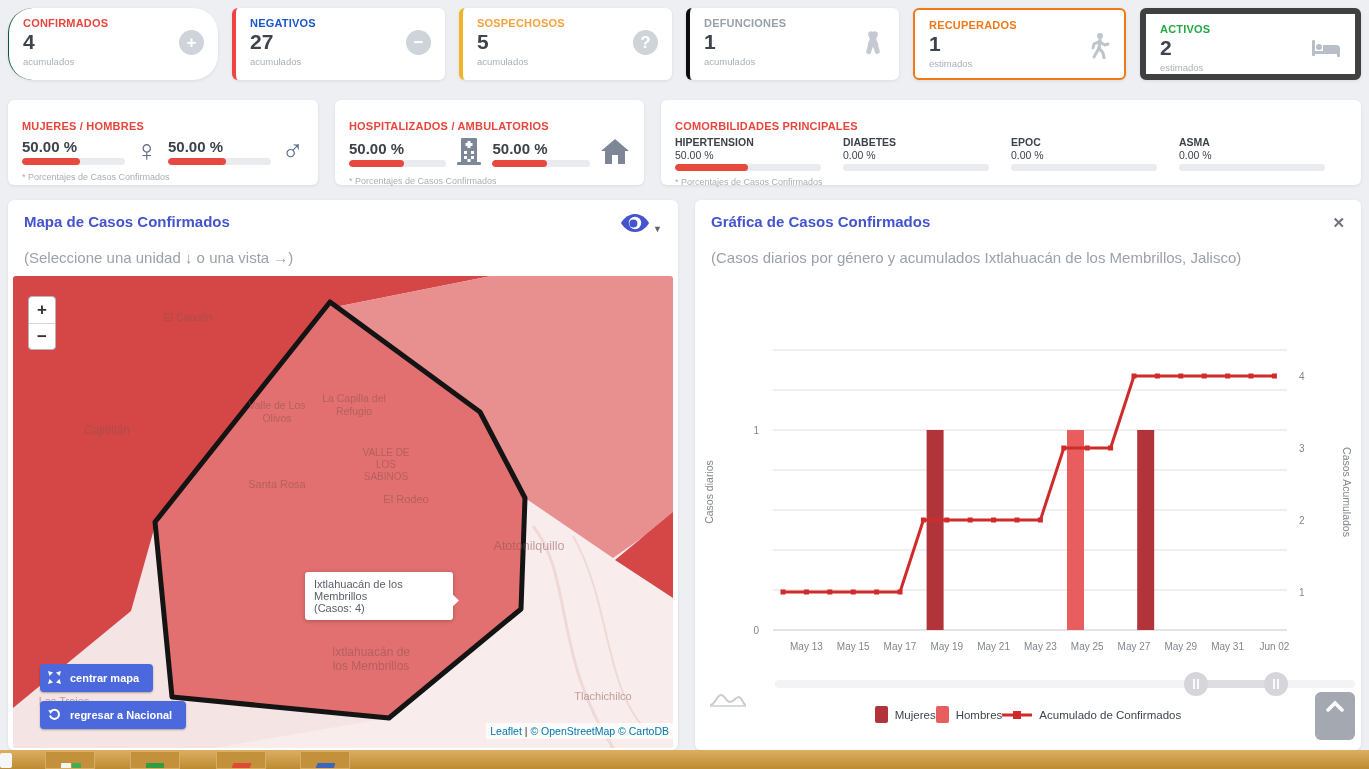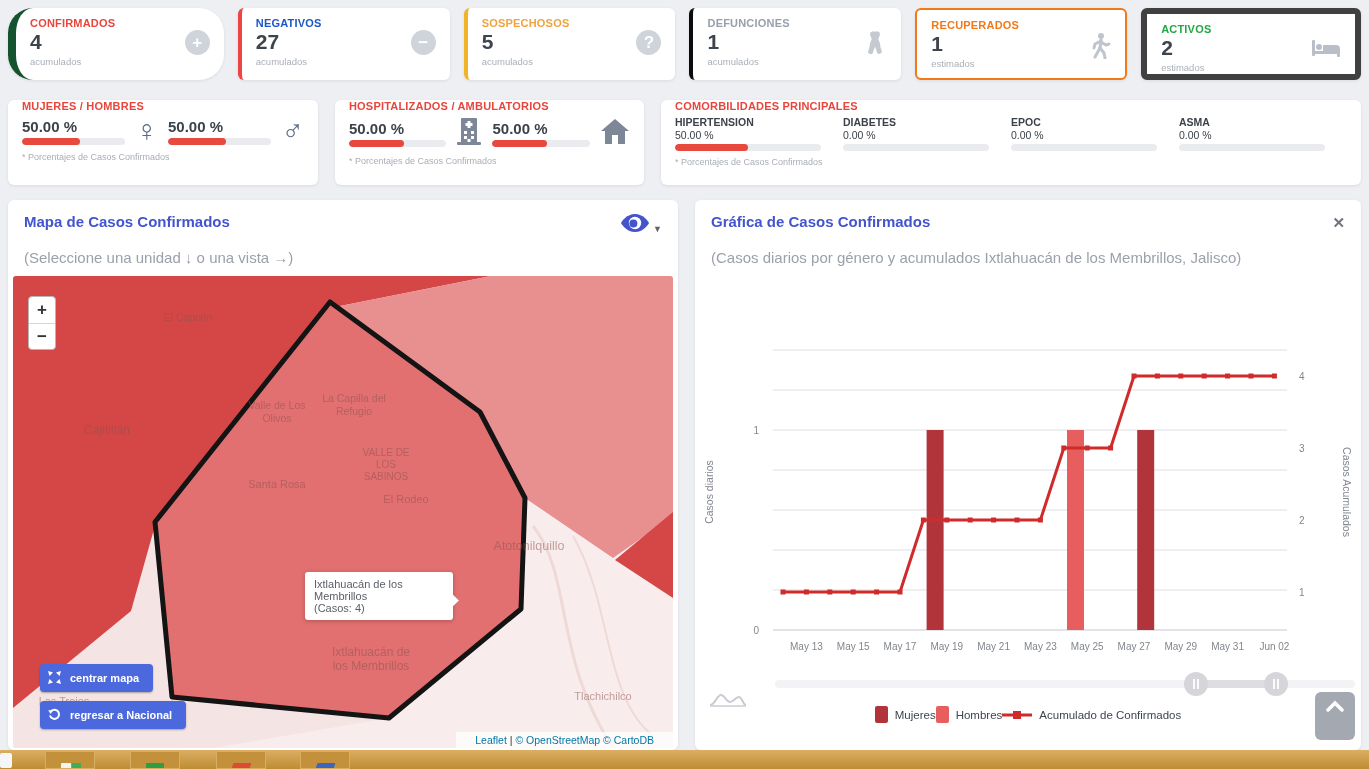--- a/index.html
+++ b/index.html
@@ -8,32 +8,32 @@
 
   .card { background:#fff; border-radius:6px; box-shadow:0 1px 3px rgba(40,50,70,.10); position:relative; }
 
   
   .row1 { position:absolute; left:8px; top:8px; width:1353px; display:flex; gap:14px; }
   .stat { flex:1; height:72px; padding:9px 12px 8px 14px; }
   .stat .t { font-size:11px; font-weight:bold; letter-spacing:.2px; }
   .stat .v { font-size:21px; color:#3e444c; font-weight:bold; margin-top:1px; }
   .stat .s { font-size:9.5px; color:#aab0b8; margin-top:2px; }
   .stat .ic { position:absolute; right:14px; top:22px; }
-  .bl-red   { border-left:8px solid #14532d;border-radius:25px; }
+  .bl-red   { border-left:1px solid #14532d;border-radius:25px; }
   .bl-blue  { border-left:4px solid #ef4444; }
   .bl-yel   { border-left:4px solid #f0b429; }
   .bl-blk   { border-left:4px solid #0c0c0c; }
   .bf-org   { border:2px solid #f27918; }
   .bf-grn   { border:6px solid #404040; }
   .circ { width:25px; height:25px; border-radius:50%; background:#cfd4db; color:#fff;
           font-size:17px; font-weight:bold; display:flex; align-items:center; justify-content:center; }
 
   
   .row2 { position:absolute; left:8px; top:100px; width:1353px; display:flex; gap:17px; }
-  .pctcard { height:85px; padding:0 14px; }
+  .pctcard { height:85px; padding:20px 14px; }
   .pctcard .t { font-size:11px; font-weight:bold; color:#e8463c; letter-spacing:.2px; }
   .foot { font-size:9px; color:#a9aeb6; margin-top:6px; }
   .dual { display:flex; align-items:center; margin-top:4px; gap:10px; }
   .half { flex:1; }
   .pv { font-size:15px; font-weight:bold; color:#3c424a; }
   .track { height:7px; background:#e9ebef; border-radius:4px; margin-top:3px; overflow:hidden; }
   .fill  { height:100%; background:#e8493f; border-radius:4px; }
   .gicon { font-size:30px; color:#5c6b88; line-height:1; }
   .comor { flex:1; }
   .comor-cols { display:flex; margin-top:4px; }
@@ -58,22 +58,22 @@
   .zoomctl { position:absolute; left:15px; top:20px; width:28px; border:1px solid #b6b6b6; border-radius:4px; background:#fff; z-index:5;}
   .zbtn { width:26px; height:26px; display:flex; align-items:center; justify-content:center;
           font-size:17px; font-weight:bold; color:#333; cursor:pointer; }
   .zbtn + .zbtn { border-top:1px solid #d6d6d6; }
   .tooltip { position:absolute; left:292px; top:296px; width:148px; background:#fff; border-radius:3px;
              box-shadow:0 1px 4px rgba(0,0,0,.25); padding:6px 9px; font-size:11px; color:#5a5f66; z-index:6;}
   .tooltip:after { content:""; position:absolute; right:-4px; top:24px; width:9px; height:9px; background:#fff; transform:rotate(45deg); }
   .mapbtn { position:absolute; left:27px; height:28px; background:#4b69dd; border-radius:4px; color:#fff;
             display:flex; align-items:center; font-size:11px; font-weight:bold; padding:0 14px 0 8px; gap:9px; z-index:6; cursor:pointer;
             box-shadow:0 1px 2px rgba(0,0,0,.3);}
-  .attrib { position:absolute; right:0; bottom:0; background:rgba(255,255,255,.75); font-size:10.5px;
-            padding:2px 19px; color:#333; z-index:5;}
+  .attrib { position:absolute; right:0; bottom:9px; background:rgba(255,255,255,.75); font-size:10.5px;
+            padding:2px 4px; color:#333; z-index:5;}
   .attrib a { color:#0078A8; text-decoration:none; }
 
   
   .slider { position:relative; margin:4px 0 0 80px; width:580px; height:8px; background:#f3f3f5; border-radius:4px; }
   .slider .rng { position:absolute; left:421px; width:80px; height:8px; background:#dedee2; }
   .handle { position:absolute; top:-8px; width:24px; height:24px; border-radius:50%; background:#d6d6da; cursor:pointer; }
   .handle:before, .handle:after { content:""; position:absolute; top:7px; width:2px; height:10px; background:#fbfbfc; }
   .handle:before { left:9px; } .handle:after { left:13px; }
   .legend { display:flex; justify-content:center; align-items:center; margin-top:18px; }
   .litem { display:flex; align-items:center; gap:7px; font-size:11.5px; color:#3f454d; }

